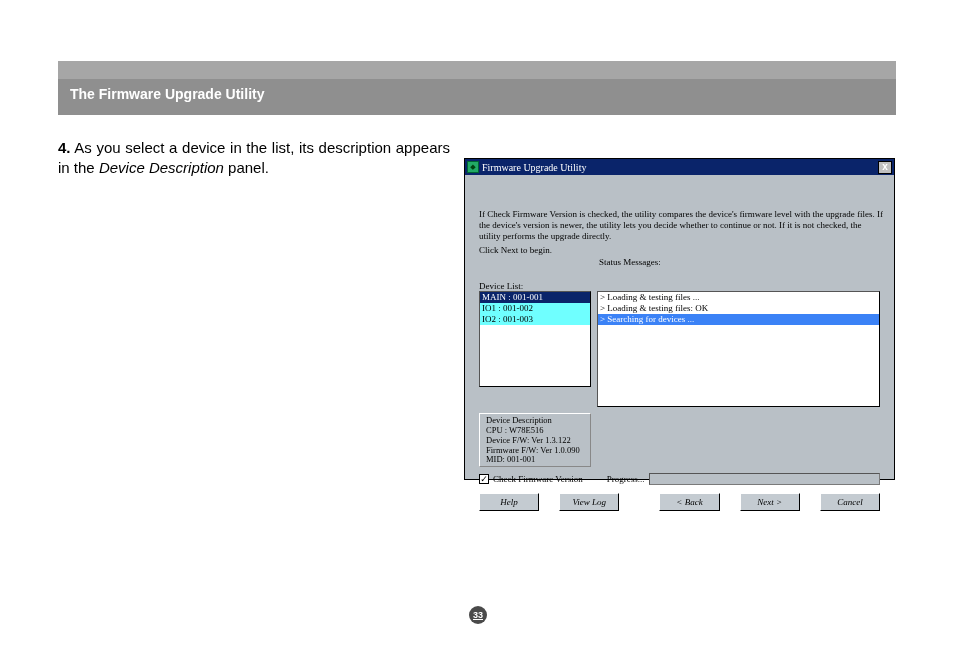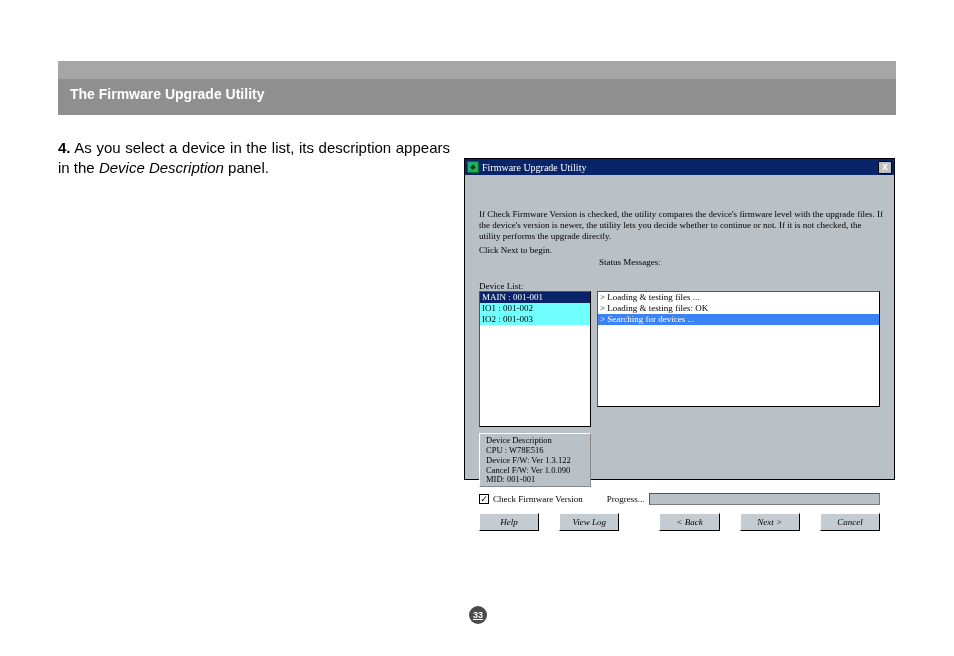--- a/index.html
+++ b/index.html
@@ -27,21 +27,21 @@
   .titlebar .xbtn { width: 14px; height: 13px; background: #c0c0c0; border: 1px solid #000; font-size: 10px; line-height: 10px; text-align: center; font-family: Arial; font-weight: bold; }
 
   .instr { padding: 6px 10px 2px 14px; font-size: 9px; line-height: 1.2; margin-top: 28px; }
   .clicknext { padding: 2px 14px 2px 14px; font-size: 9px; }
 
   .labels-row { display: flex; padding: 0 14px; font-size: 9px; }
   .labels-row .dl { width: 120px; margin-top: 24px; }
   .labels-row .sm { flex: 1; }
 
   .lists-row { display: flex; padding: 0 14px; gap: 0; }
-  .device-list { width: 112px; height: 136px; background: #fff; border: 1px solid #000; border-top-color:#555; border-left-color:#555; overflow: hidden; }
+  .device-list { width: 112px; height: 96px; background: #fff; border: 1px solid #000; border-top-color:#555; border-left-color:#555; overflow: hidden; }
   .device-list .item { font-size: 9px; padding: 0 2px; line-height: 11px; height: 11px; white-space: pre; }
   .sel-main { background: #0a246a; color: #fff; }
   .sel-cyan { background: #6fffff; }
 
   .status-list { flex: 1; height: 116px; background: #fff; border: 1px solid #000; border-top-color:#555; border-left-color:#555; margin-left: 6px; overflow: hidden; }
   .status-list .line { font-size: 9px; padding: 0 2px; line-height: 11px; height: 11px; }
   .status-list .hl { background: #3b82f6; color: #fff; }
 
   .desc-box { margin: 6px 14px 0 14px; width: 112px; height: 54px; border: 1px solid #888; border-top-color:#fff; border-left-color:#fff; padding: 2px 6px; font-size: 8.5px; line-height: 1.15; background:#b9c0c6; }
 
@@ -96,21 +96,21 @@
         <div class="line">&gt; Loading &amp; testing files ...</div>
         <div class="line">&gt; Loading &amp; testing files: OK</div>
         <div class="line hl">&gt; Searching for devices ...</div>
       </div>
     </div>
 
     <div class="desc-box">
       <div>Device Description</div>
       <div>CPU : W78E516</div>
       <div>Device F/W: Ver 1.3.122</div>
-      <div>Cancel F/W: Ver 1.0.090</div>
+      <div>Firmware F/W: Ver 1.0.090</div>
       <div>MID: 001-001</div>
     </div>
 
     <div class="bottom-row">
       <span class="chk">✓</span>
       <span>Check Firmware Version</span>
       <span class="prog-wrap">
         <span class="prog-label">Progress...</span>
         <span class="prog-bar"></span>
       </span>

